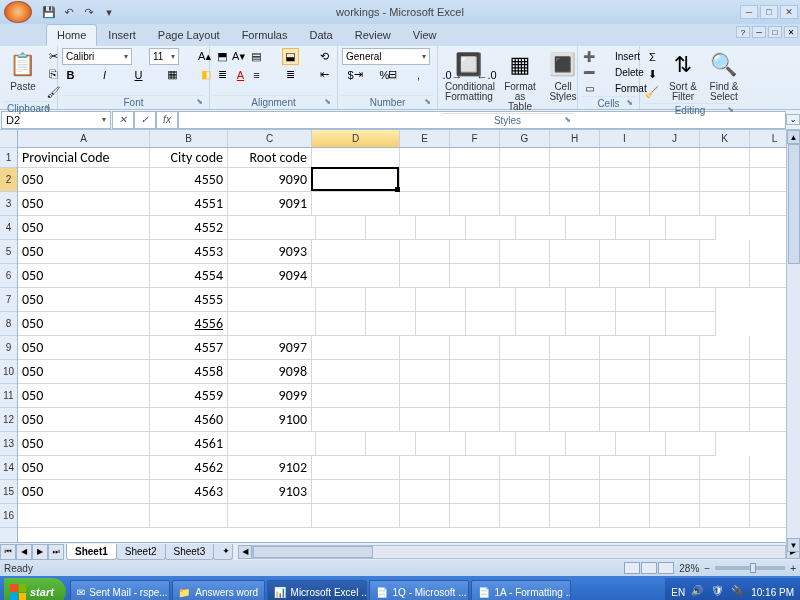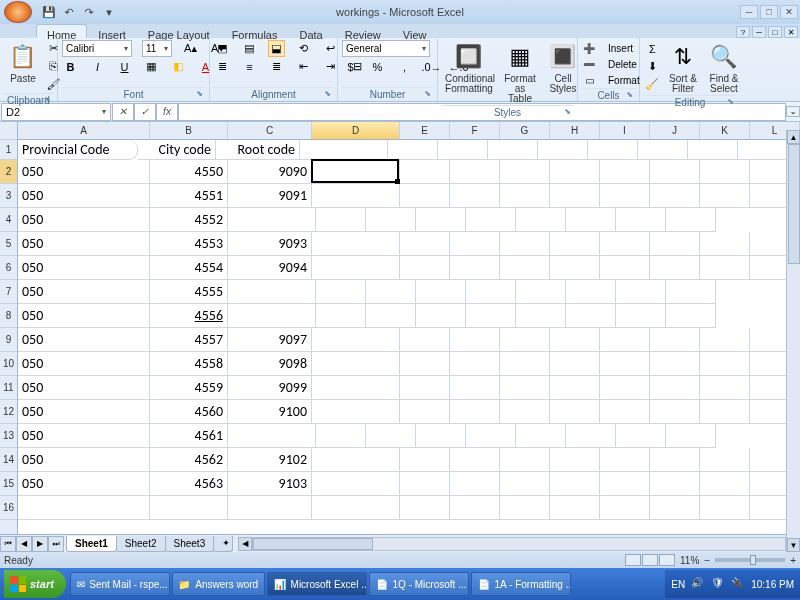--- a/index.html
+++ b/index.html
@@ -8,37 +8,37 @@
 
 .titlebar { height: 24px; background: linear-gradient(#cfe1f3, #bcd6ef); display: flex; align-items: center; font-size: 11px; color: #444; position: relative; }
 .office-btn { width: 28px; height: 22px; margin: 1px 4px; border-radius: 50%; background: radial-gradient(circle,#f8c68a 0%,#e87b28 60%,#bb4414 100%); border: 1px solid #a55; }
 .qat { display: flex; gap: 2px; margin-left: 4px; }
 .qat-icon { width: 18px; height: 18px; border: 1px solid transparent; display: flex; align-items: center; justify-content: center; font-size: 11px; }
 .titlebar-title { position: absolute; left: 50%; transform: translateX(-50%); }
 .win-controls { position: absolute; right: 2px; display: flex; gap: 2px; }
 .win-btn { width: 18px; height: 14px; background: #d9e7f6; border: 1px solid #a9c5e3; font-size: 9px; display: flex; align-items: center; justify-content: center; }
 
 
-.ribbon-tabs { height: 14px; background: #cddef0; display: flex; padding-left: 36px; font-size: 11px; position: relative; }
+.ribbon-tabs { height: 22px; background: #cddef0; display: flex; padding-left: 46px; font-size: 11px; position: relative; }
 .rtab { padding: 4px 10px 2px; border: 1px solid transparent; color: #333; cursor: pointer; }
 .rtab.active { background: #e9f1fa; border-color: #a8c1dc; border-bottom-color: #e9f1fa; border-radius: 3px 3px 0 0; }
 .doc-controls { position: absolute; right: 2px; top: 2px; display: flex; gap: 2px; }
 .doc-btn { width: 14px; height: 12px; background: #d9e7f6; border: 1px solid #a9c5e3; font-size: 8px; display: flex; align-items: center; justify-content: center; }
 
 
 .ribbon { height: 64px; background: linear-gradient(#e9f1fa,#e3edf8); border-bottom: 1px solid #a8c1dc; display: flex; font-size: 10px; }
 .group { border-right: 1px solid #c3d6ea; padding: 2px 4px 0; display: flex; flex-direction: column; justify-content: space-between; position: relative; }
 .group-label { text-align: center; color: #4a6a8e; font-size: 10px; padding: 1px 0; border-top: 1px solid #d5e3f2; position: relative; }
 .group-label::after { content: "⬊"; position: absolute; right: 2px; font-size: 8px; color: #6a88a8; }
 .group-content { display: flex; gap: 3px; flex: 1; align-items: flex-start; }
 .vbtn { display: flex; flex-direction: column; align-items: center; padding: 1px 3px; cursor: pointer; }
 .mini-icon { width: 16px; height: 16px; display: inline-flex; align-items: center; justify-content: center; }
 .btn-label { font-size: 10px; color: #333; text-align: center; line-height: 10px; margin-top: 1px; }
 .rowset { display: flex; flex-direction: column; gap: 1px; }
-.hrow { display: flex; gap: 10px; align-items: center; }
+.hrow { display: flex; gap: 17px; align-items: center; }
 .combo { height: 17px; border: 1px solid #a8b9cc; background: #fff; font-size: 10px; padding: 0 3px; display: flex; align-items: center; justify-content: space-between; }
 .combo::after { content: "▾"; font-size: 8px; color: #555; margin-left: 3px; }
 .small-btn { width: 17px; height: 17px; border: 1px solid transparent; display: flex; align-items: center; justify-content: center; cursor: pointer; font-size: 11px; }
 .small-btn.active { background: #fce9b9; border-color: #f5b556; }
 .icon-32 { width: 32px; height: 32px; display: flex; align-items: center; justify-content: center; font-size: 22px; }
 
 
 .formula-bar-row { height: 20px; display: flex; border-bottom: 1px solid #a8c1dc; background: #e9f1fa; align-items: center; }
 .name-box { width: 110px; height: 18px; border: 1px solid #a8b9cc; background: #fff; font-size: 11px; padding: 1px 4px; display: flex; align-items: center; justify-content: space-between; margin: 0 1px; }
 .name-box::after { content: "▾"; font-size: 8px; color: #555; }
@@ -314,21 +314,21 @@
         <div class="col-hdr" style="width: 50px;">F</div>
         <div class="col-hdr" style="width: 50px;">G</div>
         <div class="col-hdr" style="width: 50px;">H</div>
         <div class="col-hdr" style="width: 50px;">I</div>
         <div class="col-hdr" style="width: 50px;">J</div>
         <div class="col-hdr" style="width: 50px;">K</div>
         <div class="col-hdr" style="width: 50px;">L</div>
       </div>
     <div class="cells" id="cells">
         <div class="grid-row" style="height: 20px;">
-          <div class="cell" style="width: 120px; border-radius: 9px;">Provincial Code</div>
+          <div class="cell" style="width: 132px;">Provincial Code</div>
           <div class="cell right" style="width: 78px;">City code</div>
           <div class="cell right" style="width: 84px;">Root code</div>
           <div class="cell" style="width: 88px;"></div>
           <div class="cell" style="width: 50px;"></div>
           <div class="cell" style="width: 50px;"></div>
           <div class="cell" style="width: 50px;"></div>
           <div class="cell" style="width: 50px;"></div>
           <div class="cell" style="width: 50px;"></div>
           <div class="cell" style="width: 50px;"></div>
           <div class="cell" style="width: 50px;"></div>
@@ -572,21 +572,21 @@
     <div class="hscroll-btn">▶</div>
   </div>
 </div>
 
 <div class="statusbar">
   <span>Ready</span>
   <div class="view-controls">
     <div class="view-btn"></div>
     <div class="view-btn"></div>
     <div class="view-btn"></div>
-    <span style="margin:0 4px">11%</span>
+    <span style="margin:0 4px">28%</span>
     <span>−</span>
     <div class="zoom-slider">
         <div class="zoom-handle"></div>
       </div>
     <span>+</span>
   </div>
 </div>
 
 <div class="taskbar">
   <div class="start-btn">

